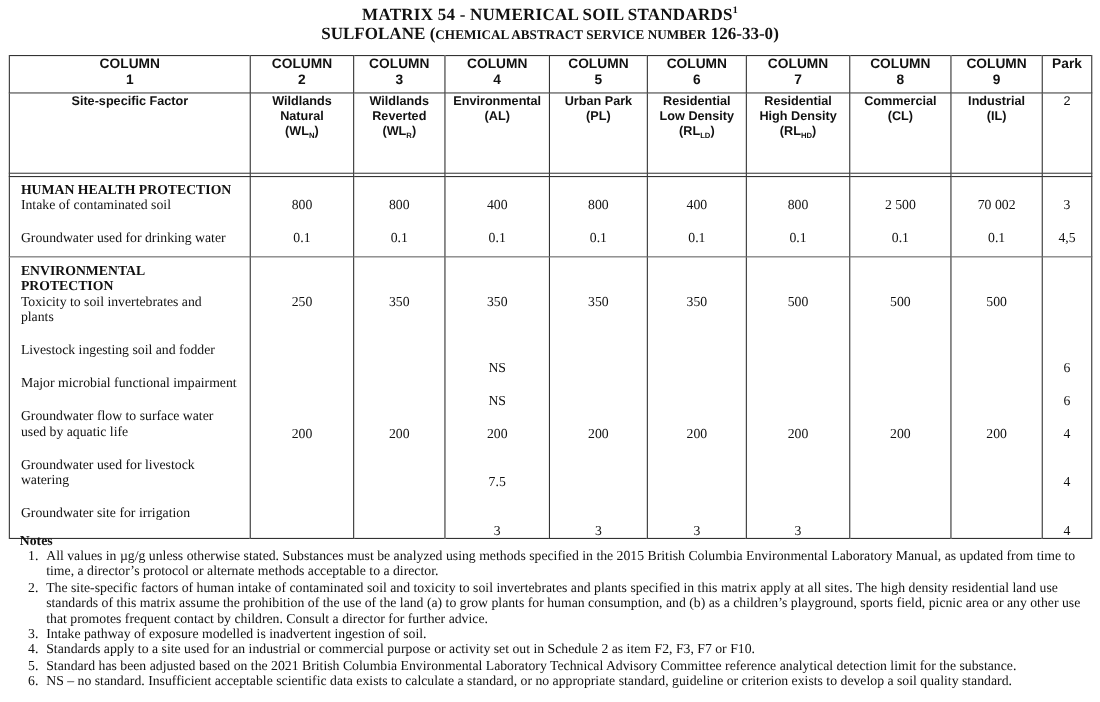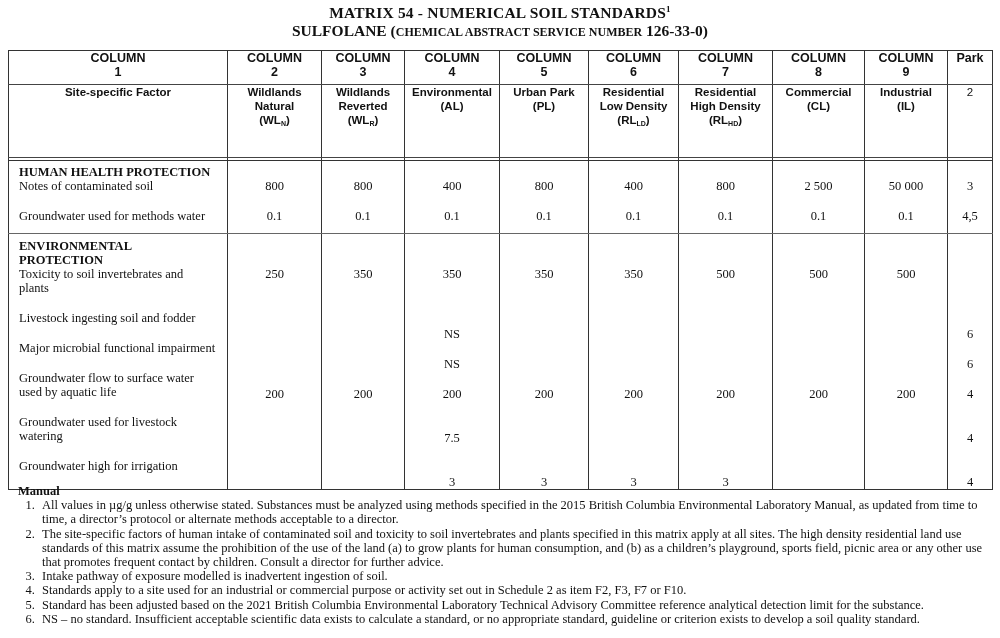--- a/index.html
+++ b/index.html
@@ -140,22 +140,22 @@
         <td></td>
         <td></td>
         <td></td>
         <td></td>
         <td></td>
       </tr>
 
   <tr class="body sec">
     <td class="factor" style="padding-top:4px;padding-bottom:10px;">
       <div class="sechead">HUMAN HEALTH  PROTECTION</div>
-      <div style="height:16px">Notes of contaminated soil</div>
-      <div style="margin-top:14px">Groundwater used for methods water</div>
+      <div style="height:16px">Intake of contaminated soil</div>
+      <div style="margin-top:14px">Groundwater used for drinking water</div>
     </td>
     <td class="val" style="padding-top:18px">
           <div style="height:30px">800</div>
           <div>0.1</div>
         </td>
     <td class="val" style="padding-top:18px">
           <div style="height:30px">800</div>
           <div>0.1</div>
         </td>
     <td class="val" style="padding-top:18px">
@@ -172,42 +172,42 @@
         </td>
     <td class="val" style="padding-top:18px">
           <div style="height:30px">800</div>
           <div>0.1</div>
         </td>
     <td class="val" style="padding-top:18px">
           <div style="height:30px">2 500</div>
           <div>0.1</div>
         </td>
     <td class="val" style="padding-top:18px">
-          <div style="height:30px">50 000</div>
+          <div style="height:30px">70 002</div>
           <div>0.1</div>
         </td>
     <td class="val" style="padding-top:18px">
           <div style="height:30px">3</div>
           <div>4,5</div>
         </td>
   </tr>
 
   <tr class="body">
     <td class="factor" style="padding-top:5px;padding-bottom:2px;">
       <div class="sechead">ENVIRONMENTAL</div>
       <div class="sechead">PROTECTION</div>
       <div>Toxicity to soil invertebrates and</div>
       <div style="height:30px">plants</div>
       <div style="height:30px">Livestock ingesting soil and fodder</div>
       <div style="height:30px">Major microbial functional impairment</div>
       <div>Groundwater flow to surface water</div>
       <div style="height:30px">used by aquatic life</div>
       <div>Groundwater used for livestock</div>
       <div style="height:30px">watering</div>
-      <div>Groundwater high for irrigation</div>
+      <div>Groundwater site for irrigation</div>
     </td>
     <td class="val" style="padding-top:33px">
           <div style="height:60px">250</div>
           <div style="height:30px"></div>
           <div style="height:30px"></div>
           <div style="height:44px">200</div>
           <div style="height:44px"></div>
           <div></div>
         </td>
     <td class="val" style="padding-top:33px">
@@ -273,21 +273,21 @@
           <div style="height:30px">6</div>
           <div style="height:44px">4</div>
           <div style="height:44px">4</div>
           <div>4</div>
         </td>
   </tr>
 </tbody>
   </table>
 
 <div class="notes">
-  <div class="nh">Manual</div>
+  <div class="nh">Notes</div>
   <ol>
     <li>All values in µg/g unless otherwise stated.  Substances must be analyzed using methods specified in the 2015 British Columbia Environmental Laboratory Manual, as updated from time to time, a director’s protocol or alternate methods acceptable to a director.</li>
     <li>The site-specific factors of human intake of contaminated soil and toxicity to soil invertebrates and plants specified in this matrix apply at all sites. The high density residential land use standards of this matrix assume the prohibition of the use of the land (a) to grow plants for human consumption, and (b) as a children’s playground, sports field, picnic area or any other use that promotes frequent contact by children. Consult a director for further advice.</li>
     <li>Intake pathway of exposure modelled is inadvertent ingestion of soil.</li>
     <li>Standards apply to a site used for an industrial or commercial purpose or activity set out in Schedule 2 as item F2, F3, F7 or F10.</li>
     <li>Standard has been adjusted based on the 2021 British Columbia Environmental Laboratory Technical Advisory Committee reference analytical detection limit for the substance.</li>
     <li>NS – no standard. Insufficient acceptable scientific data exists to calculate a standard, or no appropriate standard, guideline or criterion exists to develop a soil quality standard.</li>
   </ol>
 </div>
 

